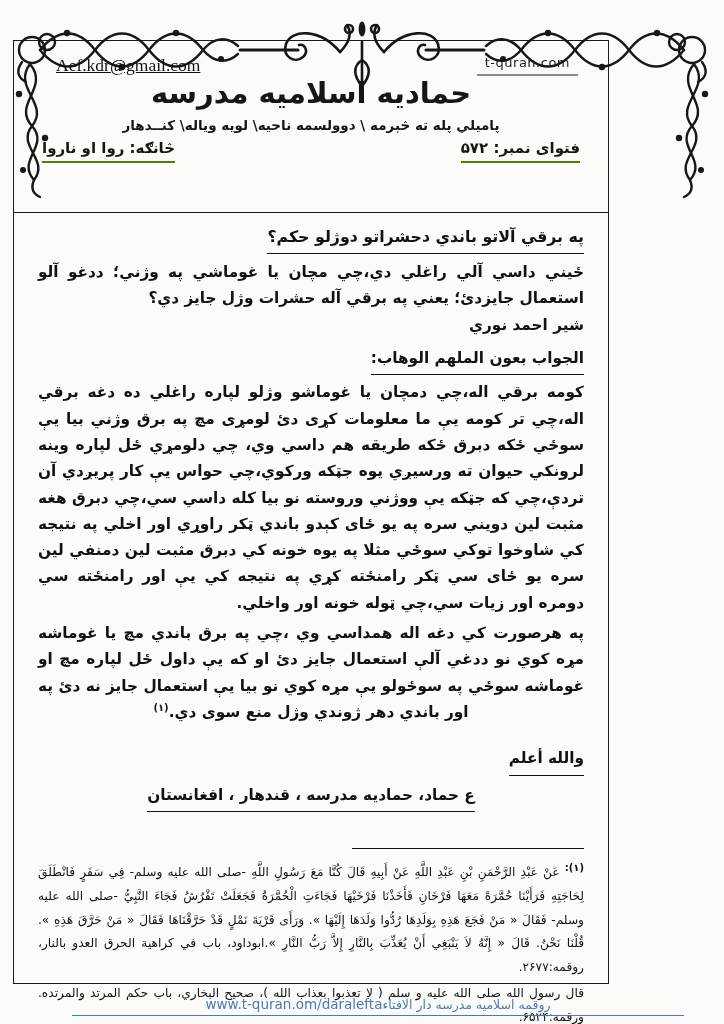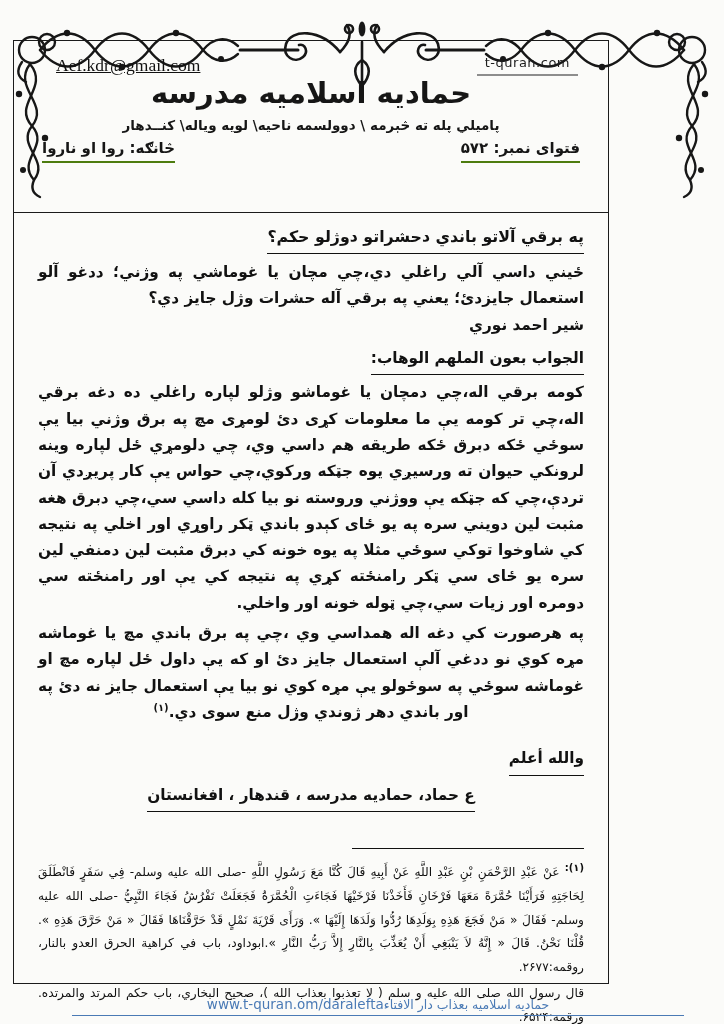--- a/index.html
+++ b/index.html
@@ -163,14 +163,14 @@
   <div class="footnote-zone">
     <div class="fn-sep"></div>
     <p class="fn-text"><sup class="fn-ref">(۱):</sup><span> عَنْ عَبْدِ الرَّحْمَنِ بْنِ عَبْدِ اللَّهِ عَنْ أَبِيهِ قَالَ كُنَّا مَعَ رَسُولِ اللَّهِ -صلى الله عليه وسلم- فِي سَفَرٍ فَانْطَلَقَ لِحَاجَتِهِ فَرَأَيْنَا حُمَّرَةً مَعَهَا فَرْخَانِ فَأَخَذْنَا فَرْخَيْهَا فَجَاءَتِ الْحُمَّرَةُ فَجَعَلَتْ تَفْرُشُ فَجَاءَ النَّبِيُّ -صلى الله عليه وسلم- فَقَالَ « مَنْ فَجَعَ هَذِهِ بِوَلَدِهَا رُدُّوا وَلَدَهَا إِلَيْهَا ». وَرَأَى قَرْيَةَ نَمْلٍ قَدْ حَرَّقْنَاهَا فَقَالَ « مَنْ حَرَّقَ هَذِهِ ». قُلْنَا نَحْنُ. قَالَ « إِنَّهُ لاَ يَنْبَغِي أَنْ يُعَذِّبَ بِالنَّارِ إِلاَّ رَبُّ النَّارِ ».ابوداود، باب في كراهية الحرق العدو بالنار، روقمه:۲۶۷۷.</span></p>
     <p class="fn-text fn-text2">قال رسول الله صلى الله عليه و سلم ( لا تعذبوا بعذاب الله )، صحيح البخاري، باب حكم المرتد والمرتده. ورقمه:۶۵۲۴.</p>
   </div>
 
 </div>
 
 <div class="footer">
   <span class="url">www.t-quran.om/daralefta</span>
-  <span class="org">حماديه اسلاميه بعذاب دار الافتاء</span>
+  <span class="org">روقمه اسلاميه مدرسه دار الافتاء</span>
 </div>
 
 </body></html>

